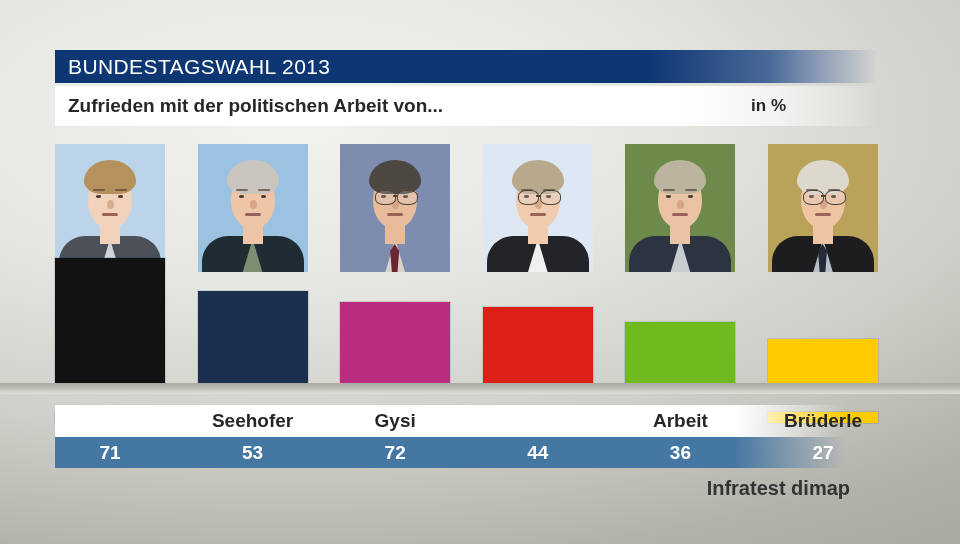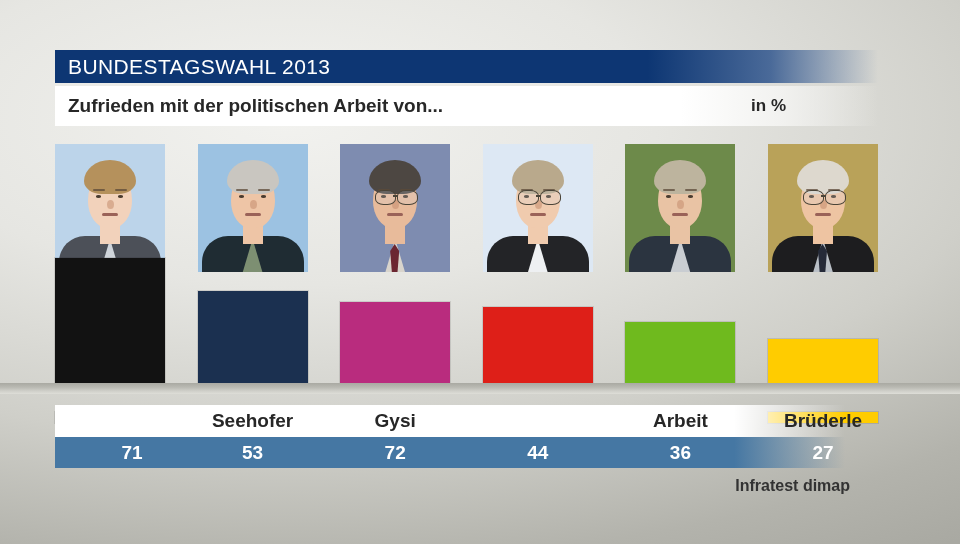--- a/index.html
+++ b/index.html
@@ -188,21 +188,21 @@
     font-weight: bold;
   }
 
   
   .source {
     position: absolute;
     left: 700px; top: 477px;
     width: 150px;
     text-align: right;
     color: #333333;
-    font-size: 16px;
+    font-size: 20px;
     font-weight: bold;
   }
 </style>
 </head>
 <body>
 
 <div id="stage">
 
   <div class="hdr-title-bar">
     <span class="hdr-title-text">BUNDESTAGSWAHL 2013</span>
@@ -344,21 +344,21 @@
   <div class="baseline"></div>
 
   <div class="name-band" id="name-band">
       <div class="name-cell" style="left: 142.6px;">Seehofer</div>
       <div class="name-cell" style="left: 285.2px;">Gysi</div>
       <div class="name-cell" style="left: 570.4px;">Arbeit</div>
       <div class="name-cell" style="left: 713px;">Brüderle</div>
     </div>
 
   <div class="value-band" id="value-band">
-      <div class="value-cell" style="left: 0px; padding-left: 22px;">71</div>
+      <div class="value-cell" style="left: 0px;">71</div>
       <div class="value-cell" style="left: 142.6px;">53</div>
       <div class="value-cell" style="left: 285.2px;">72</div>
       <div class="value-cell" style="left: 427.8px;">44</div>
       <div class="value-cell" style="left: 570.4px;">36</div>
       <div class="value-cell" style="left: 713px;">27</div>
     </div>
 
   <div class="source">Infratest dimap</div>
 
 </div>

